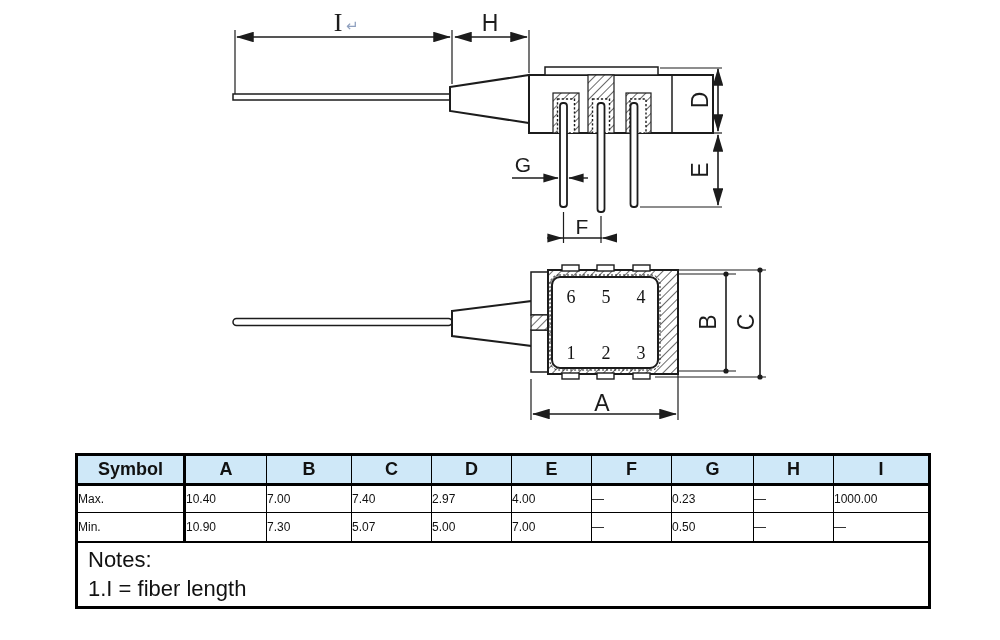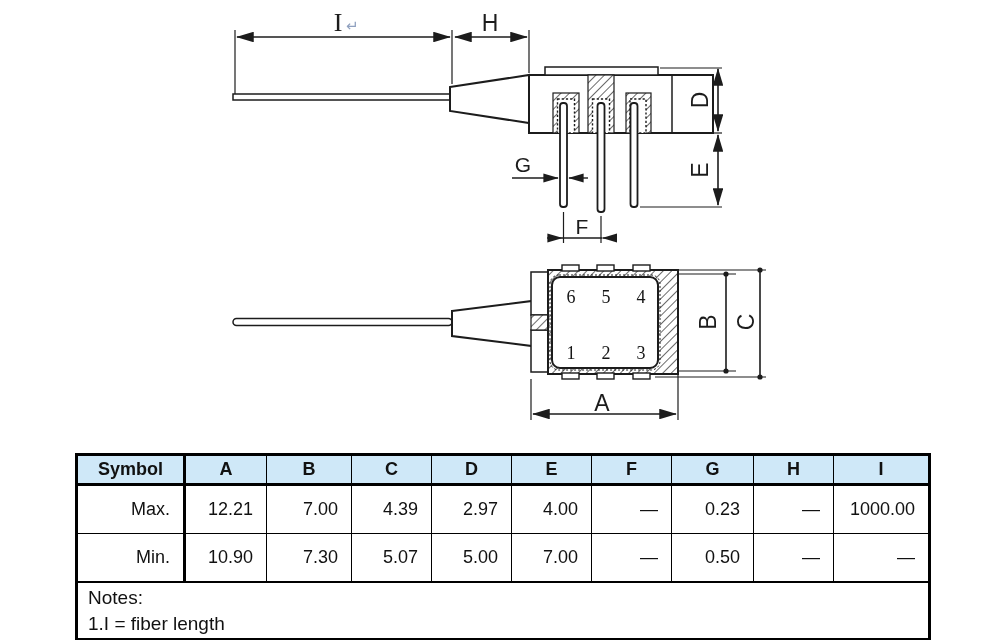--- a/index.html
+++ b/index.html
@@ -10,26 +10,26 @@
   .dim-label-big{font-family:"Liberation Sans","DejaVu Sans",sans-serif;font-size:23px;fill:#1c1c1c;}
   .fiber-label{font-family:"Liberation Serif","DejaVu Serif",serif;font-size:26px;fill:#1c1c1c;}
   .return-mark{font-family:"Liberation Sans","DejaVu Sans",sans-serif;font-size:15px;fill:#8fa0bf;}
   .pin-num{font-family:"Liberation Serif","DejaVu Serif",serif;font-size:18px;fill:#151515;}
 
   .spec-table{position:absolute;left:75px;top:453px;width:853px;border-collapse:collapse;
               table-layout:fixed;background:#fff;}
   .spec-table,.spec-table td,.spec-table th{border:1.5px solid #000;}
   .spec-table{border:3px solid #000;}
   .spec-table th{background:#cfe8f8;font-weight:bold;font-size:18px;border-bottom:3px solid #000;padding:0;text-align:center;}
-  .spec-table td{font-size:18px;text-align:right;vertical-align:middle;padding:13px;}
+  .spec-table td{font-size:12px;text-align:left;vertical-align:middle;padding:0;}
   .spec-table .sym-col{border-right:3px solid #000;}
   .spec-table tr{height:28px;}
   .spec-table tr.hdr{height:30px;}
   .spec-table tr.notes-row{height:52px;}
-  .spec-table td.notes-cell{text-align:left;padding:2px 10px;font-size:19px;line-height:1.35;
+  .spec-table td.notes-cell{text-align:left;padding:2px 10px;font-size:22px;line-height:1.35;
                             border-top:2px solid #000;vertical-align:middle;}
 </style>
 </head>
 <body>
 
 <div class="page">
 
   <svg class="drawing-svg" width="1000" height="450" viewBox="0 0 1000 450">
     <defs>
       <marker id="arr" viewBox="0 0 10 6" refX="9.5" refY="3" markerWidth="11" markerHeight="6.6" orient="auto-start-reverse">
@@ -165,31 +165,31 @@
       <th>C</th>
       <th>D</th>
       <th>E</th>
       <th>F</th>
       <th>G</th>
       <th>H</th>
       <th>I</th>
     </tr>
     <tr>
       <td class="sym-col">Max.</td>
-      <td>12.21</td>
+      <td>10.40</td>
       <td>7.00</td>
-      <td>4.39</td>
+      <td>7.40</td>
       <td>2.97</td>
       <td>4.00</td>
       <td>—</td>
       <td>0.23</td>
       <td>—</td>
       <td>1000.00</td>
     </tr>
-    <tr style="height:15px">
+    <tr style="height:29px">
       <td class="sym-col">Min.</td>
       <td>10.90</td>
       <td>7.30</td>
       <td>5.07</td>
       <td>5.00</td>
       <td>7.00</td>
       <td>—</td>
       <td>0.50</td>
       <td>—</td>
       <td>—</td>

